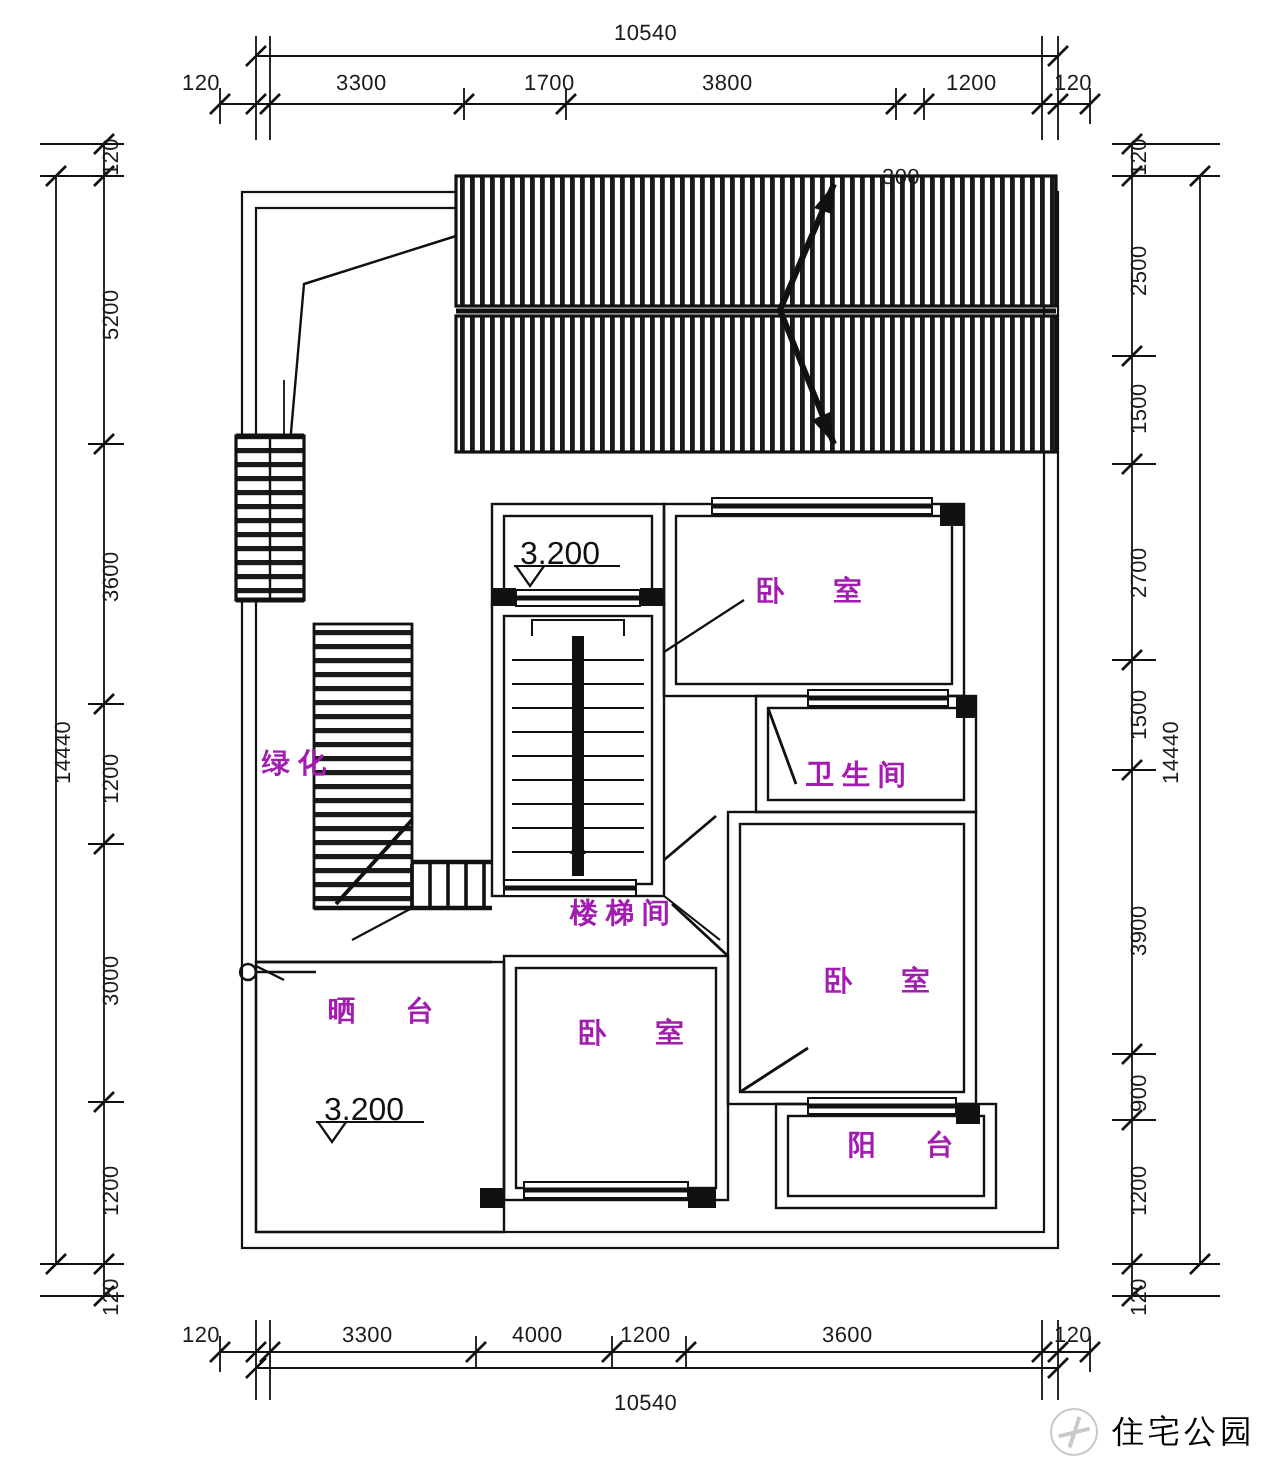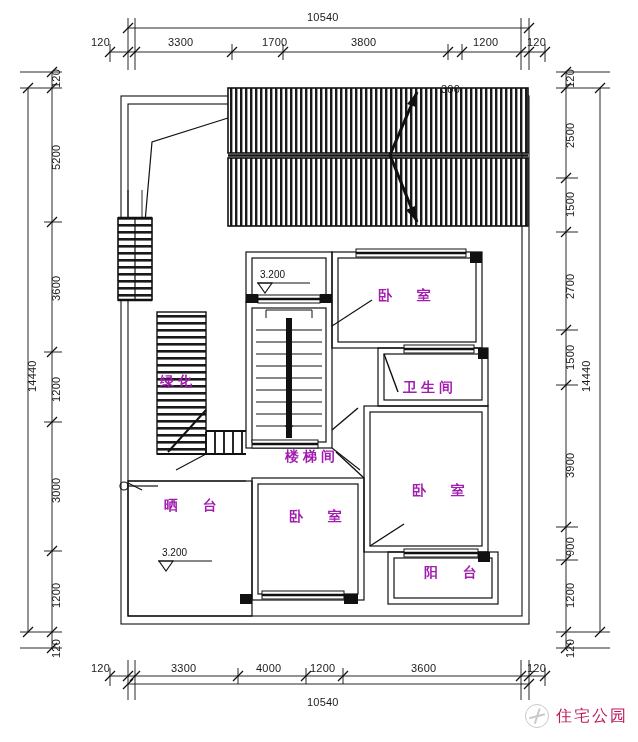--- a/index.html
+++ b/index.html
@@ -13,25 +13,25 @@
     position:absolute;font-size:11px;letter-spacing:.2px;
     color:#1a1a1a;white-space:nowrap;font-family:"Liberation Sans",sans-serif;
   }
   .dimtxt.vert{transform-origin:0 0;transform:rotate(-90deg);}
   .roomtxt{
     position:absolute;white-space:nowrap;color:#a21caf;
     font-family:"DejaVu Sans",sans-serif;font-size:14px;font-weight:700;
   }
   .roomtxt.sp{letter-spacing:10px;}
   .roomtxt.sp2{letter-spacing:4px;}
-  .elev{position:absolute;font-size:10px;color:#111;white-space:nowrap;
+  .elev{position:absolute;font-size:16px;color:#111;white-space:nowrap;
         font-family:"Liberation Sans",sans-serif;}
   .wm{
     position:absolute;right:10px;bottom:14px;display:flex;align-items:center;
-    gap:7px;color:#be185d;font-size:16px;font-family:"DejaVu Sans",sans-serif;
+    gap:7px;color:#000000;font-size:16px;font-family:"DejaVu Sans",sans-serif;
     letter-spacing:2px;
   }
   .wm .logo{
     width:22px;height:22px;border-radius:50%;border:1.5px solid #c9c9c9;
     position:relative;flex:0 0 auto;
   }
   .wm .logo:before{
     content:"";position:absolute;left:50%;top:3px;width:1.5px;height:16px;
     background:#c9c9c9;transform:translateX(-50%) rotate(18deg);
   }
@@ -390,21 +390,21 @@
 <div class="dimtxt vert" style="left:564px;top:608px;">1200</div>
 <div class="dimtxt vert" style="left:564px;top:658px;">120</div>
 
 <div class="roomtxt sp" style="left:378px;top:287px;">卧 室</div>
 <div class="roomtxt sp2" style="left:403px;top:379px;">卫生间</div>
 <div class="roomtxt sp" style="left:412px;top:482px;">卧 室</div>
 <div class="roomtxt sp" style="left:289px;top:508px;">卧 室</div>
 <div class="roomtxt sp2" style="left:285px;top:448px;">楼梯间</div>
 <div class="roomtxt sp" style="left:424px;top:564px;">阳 台</div>
 <div class="roomtxt sp" style="left:164px;top:497px;">晒 台</div>
-<div class="roomtxt sp2" style="left:144px;top:373px;padding-left:16px;">绿化</div>
+<div class="roomtxt sp2" style="left:115px;top:373px;padding-left:16px;">绿化</div>
 
 <div class="elev" style="left:260px;top:269px;">3.200</div>
 <div class="elev" style="left:162px;top:547px;">3.200</div>
 
 <div class="wm">
   <span class="logo"></span>
   <span>住宅公园</span>
 </div>
 
 </body></html>

